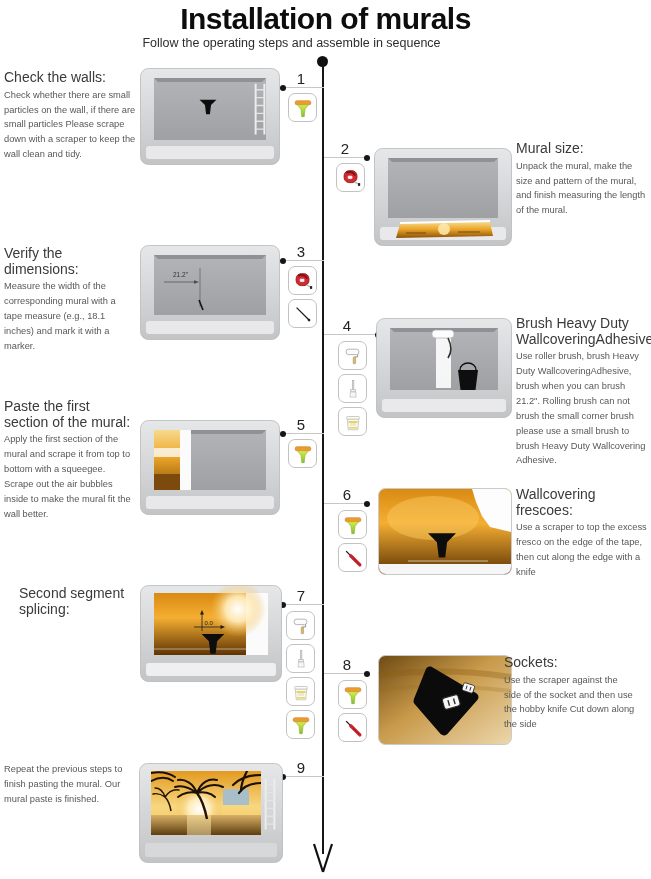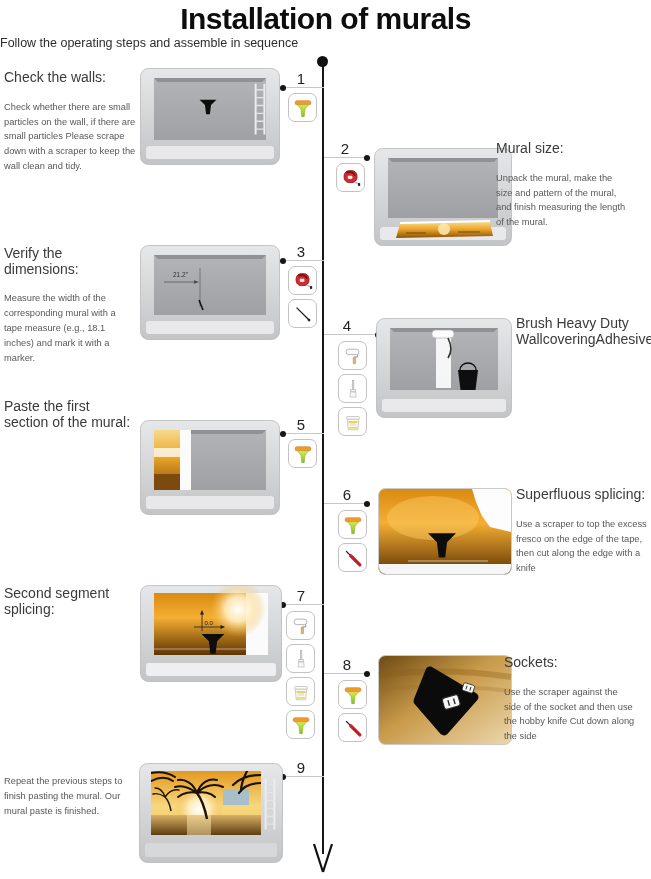--- a/index.html
+++ b/index.html
@@ -7,41 +7,41 @@
     width:651px;height:879px;position:relative;overflow:hidden;
     background:#ffffff;font-family:"Liberation Sans", sans-serif;
     -webkit-font-smoothing:antialiased;
   }
   .abs{position:absolute}
   .page-title{
     position:absolute;left:0;top:2px;width:651px;text-align:center;
     font-size:30px;font-weight:bold;color:#0d0d0d;letter-spacing:-.5px;
   }
   .page-sub{
-    position:absolute;left:0;top:36px;width:583px;
+    position:absolute;left:0;top:36px;width:583px;text-align:center;
     font-size:12.5px;color:#2d2d2d;
   }
   .tl-line{position:absolute;left:322px;top:62px;width:2px;height:792px;background:#161616}
   .tl-dot{position:absolute;left:317px;top:56px;width:11px;height:11px;border-radius:50%;background:#111}
   .num{
     position:absolute;width:40px;text-align:center;
     font-size:15px;color:#222;
   }
   .conn{position:absolute;height:1px;background:#c7c7c7}
   .cdot{position:absolute;top:-2.5px;width:6px;height:6px;border-radius:50%;background:#161616}
   .conn-l .cdot{left:-3px}
   .conn-r .cdot{right:-3px}
   .tool{
     position:absolute;width:29px;height:29px;box-sizing:border-box;
     border:1px solid #c2c2c2;border-radius:7px;background:#fff;
     display:flex;align-items:center;justify-content:center;
   }
   .txt{position:absolute}
   .stitle{font-size:14px;color:#3a3a3a;line-height:1.12}
-  .sdesc{font-size:9.3px;color:#585858;line-height:1.6;margin-top:14px}
+  .sdesc{font-size:9.3px;color:#585858;line-height:1.6;margin-top:2px}
   .illu{position:absolute}
 </style>
 </head>
 <body>
 
 <svg width="0" height="0" style="position:absolute" aria-hidden="true">
   <defs>
     <linearGradient id="gFrame" x1="0" y1="0" x2="0" y2="1">
       <stop offset="0" stop-color="#e6e7e9"></stop>
         <stop offset="1" stop-color="#c3c4c6"></stop>
@@ -178,21 +178,21 @@
 <svg class="illu" style="left:374px;top:148px" width="138" height="98" viewBox="0 0 138 98">
   <rect x="0.5" y="0.5" width="137" height="97" rx="8" fill="url(#gFrame)" stroke="#b8b9bb" stroke-width=".8"></rect>
   <rect x="6" y="79" width="126" height="13" rx="3" fill="#e9e9eb"></rect>
   <rect x="14" y="10" width="110" height="60" fill="url(#gWall)"></rect>
   <path d="M14,10 H124 L120,14 H18 Z" fill="#8f9194"></path>
   <polygon points="26,74 116,72 116,75 26,77" fill="#ffffff"></polygon>
   <polygon points="26,76 116,74 119,88 22,90" fill="url(#gGoldV)"></polygon>
   <circle cx="70" cy="81" r="6" fill="#ffeab2" opacity=".85"></circle>
   <path d="M32,85 h20 M84,84 h22" stroke="#6e4209" stroke-width="1.4" opacity=".6"></path>
 </svg>
-<div class="txt" style="left:496px;top:141px;width:132px">
+<div class="txt" style="left:516px;top:141px;width:132px">
   <div class="stitle">Mural size:</div>
   <div class="sdesc">Unpack the mural, make the size and pattern of the mural, and finish measuring the length of the mural.</div>
 </div>
 
 <div class="num" style="left:281px;top:243px">3</div>
 <div class="conn conn-l" style="left:283px;top:260px;width:41px">
     <span class="cdot"></span>
   </div>
 <div class="tool" style="left:288px;top:266px">
     <svg width="22" height="22">
@@ -245,33 +245,35 @@
   <rect x="14" y="10" width="108" height="62" fill="url(#gWall)"></rect>
   <path d="M14,10 H122 L118,14 H18 Z" fill="#8f9194"></path>
   <rect x="60" y="12" width="15" height="58" fill="#fafafa" opacity=".95"></rect>
   <rect x="56" y="12" width="22" height="8" rx="3.5" fill="#fdfdfd" stroke="#aaa" stroke-width=".7"></rect>
   <path d="M72,20 C76,28 76,34 72,40" stroke="#2f2f2f" stroke-width="1.6" fill="none"></path>
   <path d="M82,52 h20 l-2.5,20 h-15 z" fill="#0e0e0e"></path>
   <path d="M84,52 a8,7 0 0 1 16,0" stroke="#0e0e0e" stroke-width="1.4" fill="none"></path>
 </svg>
 <div class="txt" style="left:516px;top:316px;width:133px">
   <div class="stitle">Brush Heavy Duty WallcoveringAdhesive:</div>
+  <div class="sdesc">Use roller brush, brush Heavy Duty WallcoveringAdhesive, brush when you can brush 21.2". Rolling brush can not brush the small corner brush please use a small brush to brush Heavy Duty Wallcovering Adhesive.</div>
 </div>
 
 <div class="num" style="left:281px;top:416px">5</div>
 <div class="conn conn-l" style="left:283px;top:433px;width:41px">
     <span class="cdot"></span>
   </div>
 <div class="tool" style="left:288px;top:439px">
     <svg width="22" height="22">
       <use href="#sym-squeegee"></use>
     </svg>
   </div>
 <div class="txt" style="left:4px;top:399px;width:132px">
   <div class="stitle">Paste the first section of the mural:</div>
+  <div class="sdesc">Apply the first section of the mural and scrape it from top to bottom with a squeegee. Scrape out the air bubbles inside to make the mural fit the wall better.</div>
 </div>
 <svg class="illu" style="left:140px;top:420px" width="140" height="95" viewBox="0 0 140 95">
   <rect x="0.5" y="0.5" width="139" height="94" rx="8" fill="url(#gFrame)" stroke="#b8b9bb" stroke-width=".8"></rect>
   <rect x="6" y="76" width="128" height="13" rx="3" fill="#e8e8ea"></rect>
   <rect x="14" y="10" width="112" height="60" fill="url(#gWall)"></rect>
   <path d="M14,10 H126 L122,14 H18 Z" fill="#8f9194"></path>
   <rect x="14" y="10" width="26" height="60" fill="url(#gGoldV)"></rect>
   <rect x="14" y="28" width="26" height="9" fill="#ffffff" opacity=".75"></rect>
   <rect x="14" y="54" width="26" height="16" fill="#7c4a0d"></rect>
   <rect x="40" y="10" width="11" height="60" fill="#fbfbfb"></rect>
@@ -293,21 +295,21 @@
   </div>
 <svg class="illu" style="left:378px;top:488px" width="134" height="87" viewBox="0 0 134 87">
   <rect x="0.5" y="0.5" width="133" height="86" rx="7" fill="url(#gFresco)" stroke="#c9cacb" stroke-width="1"></rect>
   <ellipse cx="55" cy="30" rx="46" ry="22" fill="#f9c75e" opacity=".5"></ellipse>
   <path d="M94,1 L127,1 a6,6 0 0 1 6,6 L133,44 L112,39 L104,28 L98,14 Z" fill="#fdfdfd"></path>
   <path d="M1,76 H133 V79 a7,7 0 0 1 -7,7 H8 a7,7 0 0 1 -7,-7 Z" fill="#f6f6f6"></path>
   <path d="M30,73 H110" stroke="#ffffff" stroke-width="1" opacity=".6"></path>
   <use href="#sym-sqblack" x="48" y="44" width="32" height="27"></use>
 </svg>
 <div class="txt" style="left:516px;top:487px;width:133px">
-  <div class="stitle">Superfluous splicing:</div>
+  <div class="stitle">Wallcovering frescoes:</div>
   <div class="sdesc">Use a scraper to top the excess fresco on the edge of the tape, then cut along the edge with a knife</div>
 </div>
 
 <div class="num" style="left:281px;top:587px">7</div>
 <div class="conn conn-l" style="left:283px;top:604px;width:41px">
     <span class="cdot"></span>
   </div>
 <div class="tool" style="left:286px;top:611px">
     <svg width="22" height="22">
       <use href="#sym-roller"></use>
@@ -321,21 +323,21 @@
 <div class="tool" style="left:286px;top:677px">
     <svg width="22" height="22">
       <use href="#sym-tub"></use>
     </svg>
   </div>
 <div class="tool" style="left:286px;top:710px">
     <svg width="22" height="22">
       <use href="#sym-squeegee"></use>
     </svg>
   </div>
-<div class="txt" style="left:4px;top:586px;width:132px">
+<div class="txt" style="left:19px;top:586px;width:132px">
   <div class="stitle">Second segment splicing:</div>
 </div>
 <svg class="illu" style="left:140px;top:585px" width="142" height="97" viewBox="0 0 142 97">
   <rect x="0.5" y="0.5" width="141" height="96" rx="8" fill="url(#gFrame)" stroke="#b8b9bb" stroke-width=".8"></rect>
   <rect x="6" y="78" width="130" height="13" rx="3" fill="#efeff1"></rect>
   <rect x="14" y="8" width="114" height="62" fill="#fbfbfb"></rect>
   <rect x="14" y="8" width="92" height="62" fill="url(#gFresco)"></rect>
   <circle cx="98" cy="24" r="28" fill="url(#gSun)"></circle>
   <path d="M14,64 H106" stroke="#ffffff" stroke-width="1" opacity=".5"></path>
   <path d="M62,28 V46 M54,42 H82" stroke="#1e1e1e" stroke-width=".8"></path>

